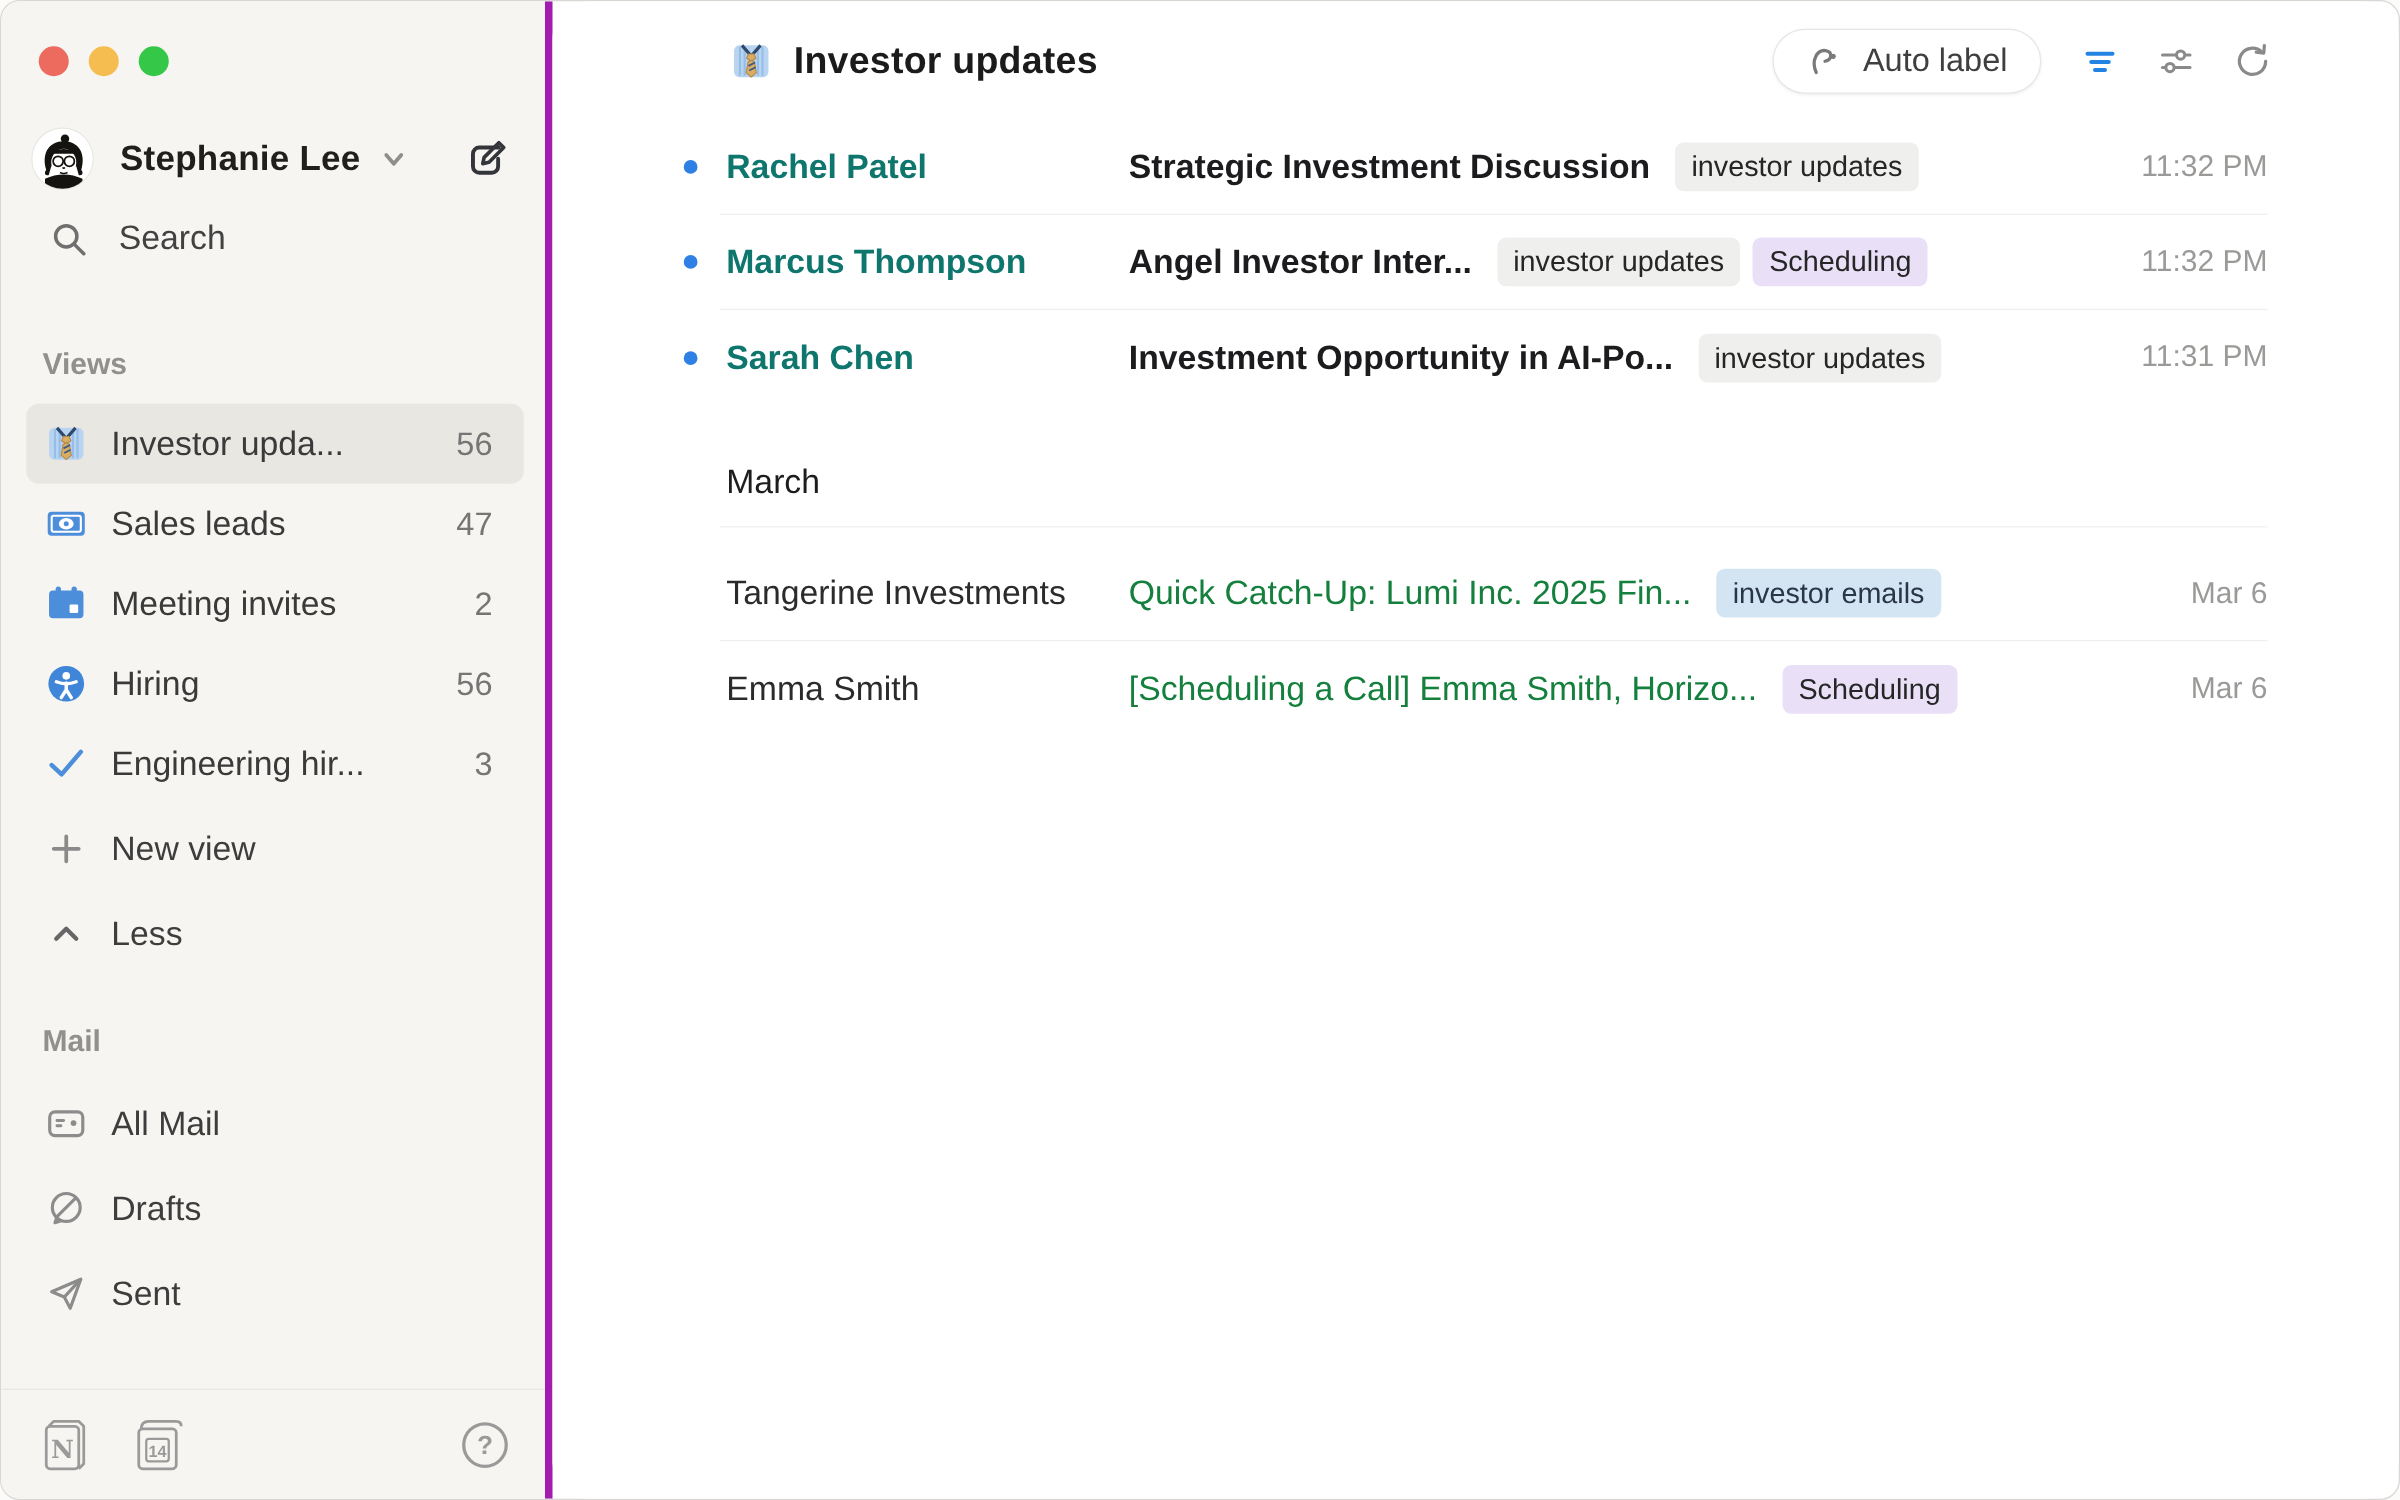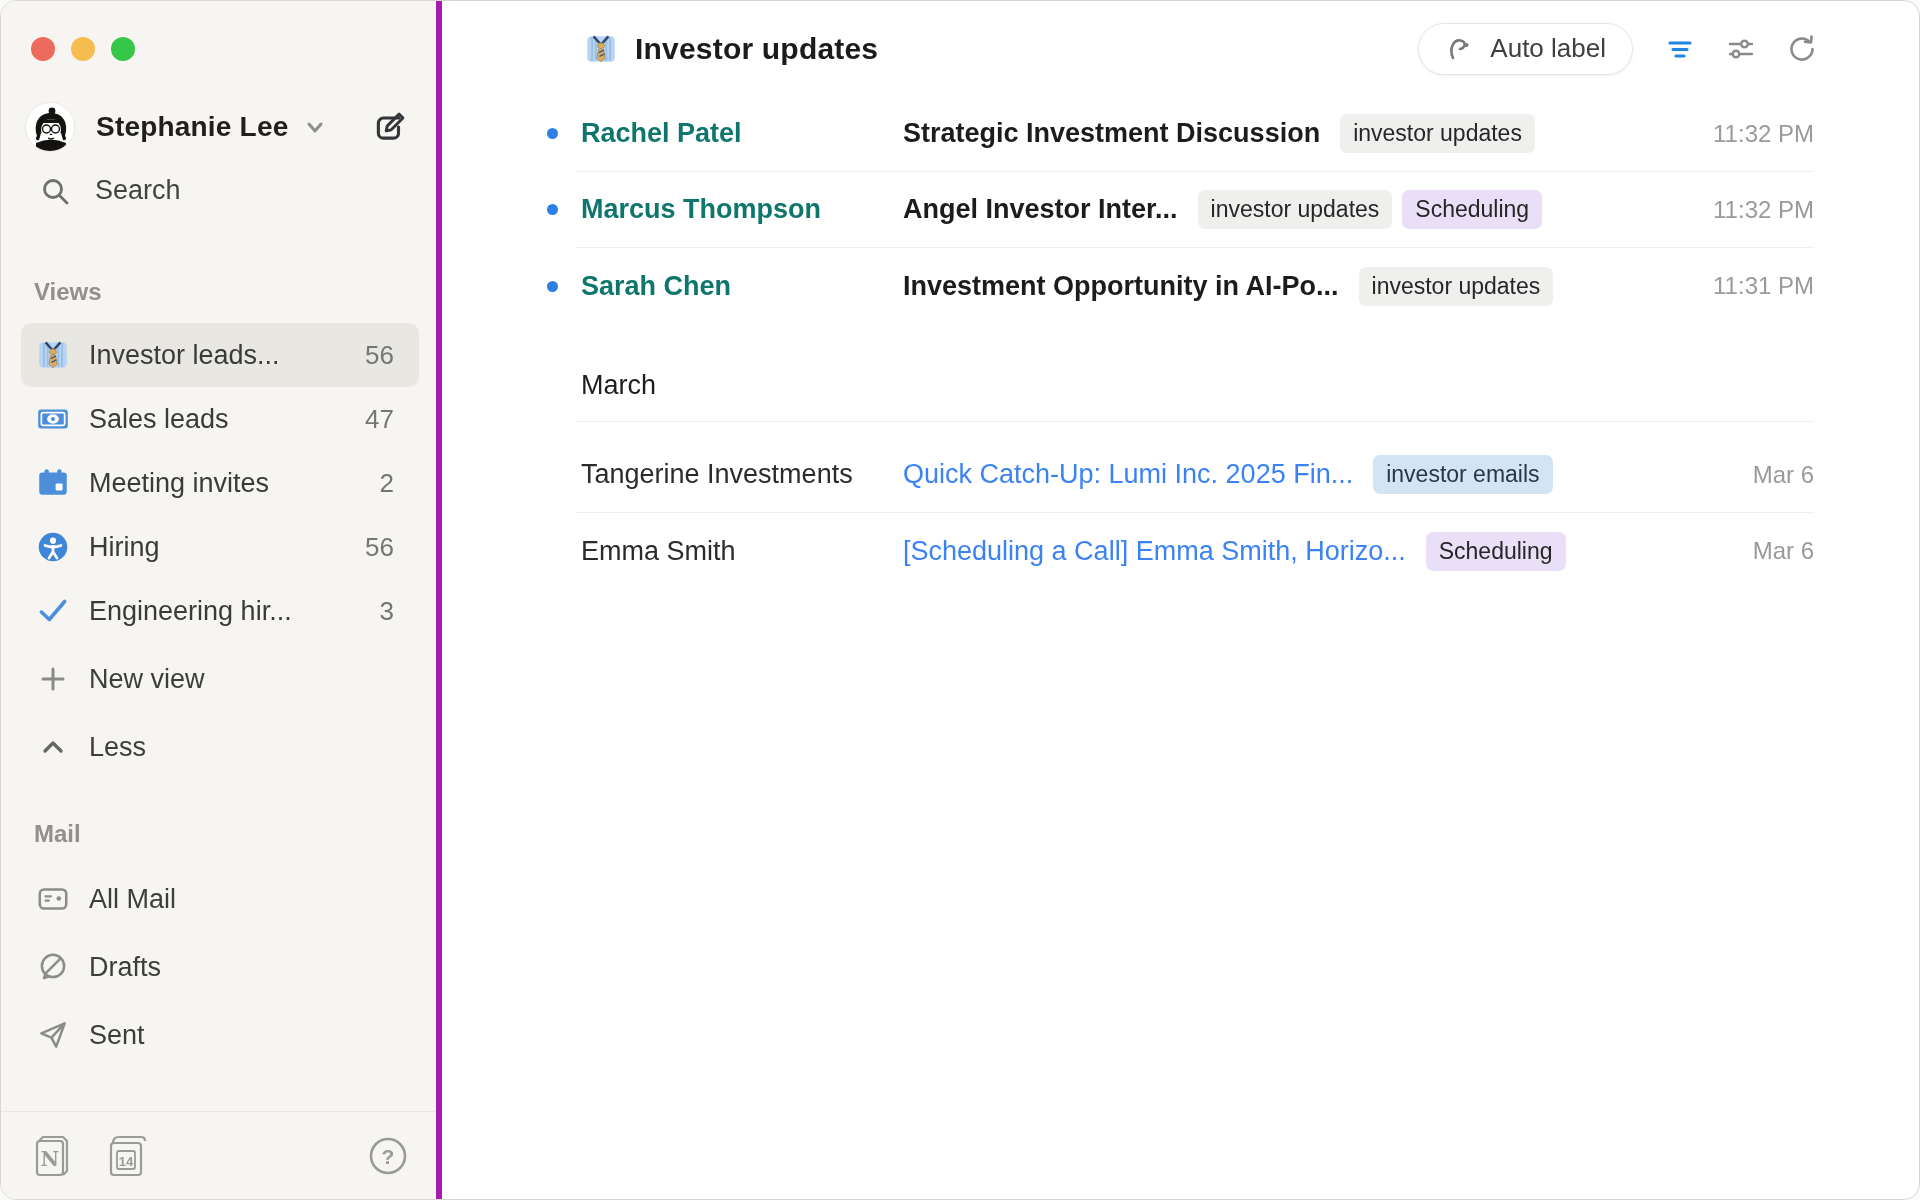--- a/index.html
+++ b/index.html
@@ -53,21 +53,21 @@
   .pill .ptext{font-size:26px;color:#3f3f3f;font-weight:500;}
   .hicon{width:34px;height:34px;margin-left:27px;display:flex;align-items:center;justify-content:center;cursor:pointer;}
   .hicon:first-of-type{margin-left:30px;}
 
   .list{margin:0 105px 0 134px;}
   .row{height:76px;display:flex;align-items:center;position:relative;cursor:pointer;}
   .row.sep{border-bottom:1px solid #f0efee;}
   .dot{position:absolute;left:-29px;width:11px;height:11px;border-radius:50%;background:#2f80e4;}
   .sender{flex:0 0 327px;padding-left:5px;font-size:27px;color:#2b2b2b;white-space:nowrap;overflow:hidden;}
   .row.unread .sender{font-weight:700;color:#0f766e;}
-  .subject{font-size:27px;color:#3b82f6;white-space:nowrap;}
+  .subject{font-size:27px;color:#15803d;white-space:nowrap;}
   .row.unread .subject{font-weight:600;color:#1c1c1e;}
   .tags{display:inline-flex;gap:10px;margin-left:20px;}
   .tag{font-size:23px;font-weight:500;color:#262626;padding:6px 13px;border-radius:7px;white-space:nowrap;}
   .tag.gray{background:#efefee;}
   .tag.purple{background:#e9e0f7;}
   .tag.blue{background:#d3e5f3;color:#2a3648;}
   .rsp{flex:1;}
   .time{font-size:24px;color:#9b9a98;white-space:nowrap;}
 
   .group-label{height:98px;padding-top:26px;display:flex;align-items:center;border-bottom:1px solid #f0efee;}
@@ -139,21 +139,21 @@
         <span class="ico">
           <svg width="36" height="36" viewBox="0 0 34 34">
             <rect x="4" y="5" width="26" height="24" rx="4" fill="#b9d4f1"></rect>
             <path d="M8.5 6 v22 M12 7 v21 M22 7 v21 M25.5 6 v22" stroke="#94bde8" stroke-width="1.6"></path>
             <path d="M10 5 L17 13 L24 5" fill="none" stroke="#30486b" stroke-width="2.4" stroke-linejoin="round"></path>
             <path d="M14.8 11.5 h4.4 l1.3 3.2 -3.5 2.3 -3.5 -2.3 z" fill="#d9ad63" stroke="#b38744" stroke-width="0.8"></path>
             <path d="M14.6 17.5 l2.4 -1.2 2.4 1.2 1.4 8.3 -3.8 3.2 -3.8 -3.2 z" fill="#d9ad63" stroke="#b38744" stroke-width="0.8"></path>
             <path d="M14.9 20.5 l5 -2.6 M15.5 24 l4.8 -2.5" stroke="#3b5a86" stroke-width="1.3"></path>
           </svg>
         </span>
-        <span class="label">Investor leads...</span>
+        <span class="label">Investor upda...</span>
         <span class="count">56</span>
       </div>
 
       <div class="item">
         <span class="ico">
           <svg width="36" height="36" viewBox="0 0 34 34">
             <rect x="3" y="8" width="28" height="18" rx="3" fill="#4d8edb"></rect>
             <rect x="6" y="11" width="22" height="12" rx="1.5" fill="none" stroke="#ffffff" stroke-width="1.6"></rect>
             <ellipse cx="17" cy="17" rx="5.6" ry="4.4" fill="#ffffff"></ellipse>
             <circle cx="17" cy="17" r="1.9" fill="#4d8edb"></circle>

